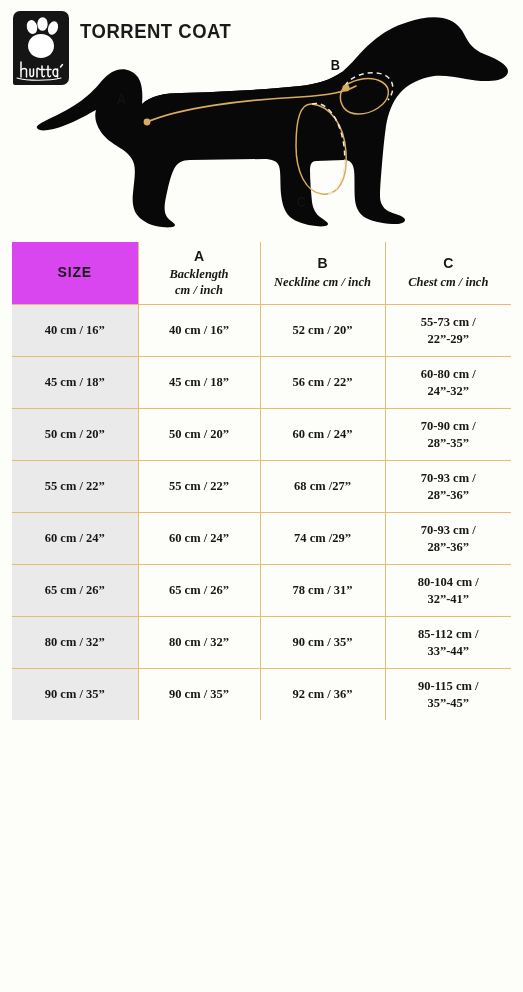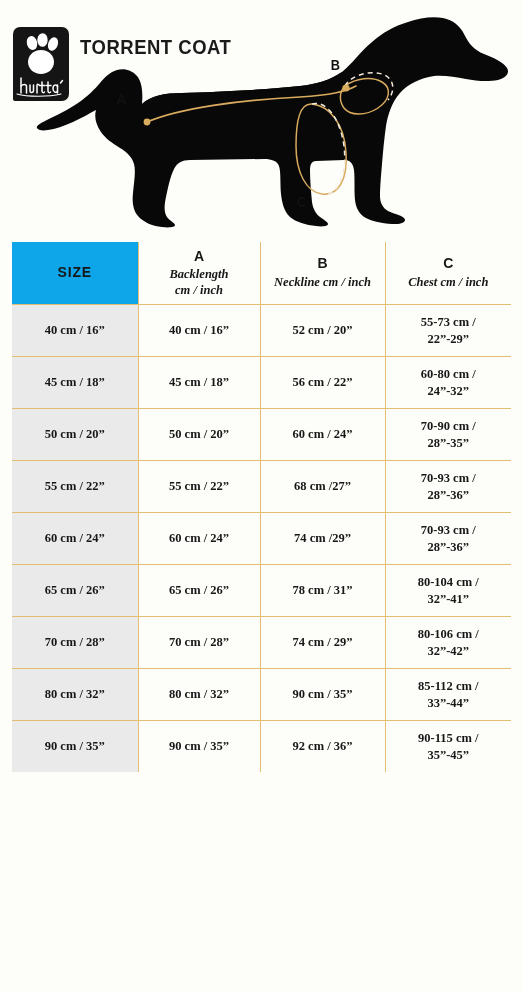--- a/index.html
+++ b/index.html
@@ -12,21 +12,21 @@
     height: 992px;
     background: #fdfdfa;
     font-family: "Liberation Sans", sans-serif;
     overflow: hidden;
     position: relative;
   }
 
   
   .header {
     position: absolute;
-    left: 0; top: 16px;
+    left: 0; top: 0;
     width: 478px;
     height: 92px;
   }
   .logo-badge {
     position: absolute;
     left: 13px; top: 11px;
     width: 56px;
     height: 74px;
     background: #151515;
     border-radius: 7px 7px 7px 2px;
@@ -115,21 +115,21 @@
 
   thead th {
     height: 62px;
     background: #fdfdfa;
     font-weight: bold;
     font-size: 12.5px;
     font-style: italic;
     line-height: 1.25;
   }
   thead th.col-size {
-    background: #0ea5e9;
+    background: #d946ef;
     font-family: "Liberation Sans Narrow", "Liberation Sans", sans-serif;
     font-style: normal;
     font-size: 14px;
     letter-spacing: 0.8px;
     transform: none;
   }
   thead th .hdr-letter {
     display: block;
     font-family: "Liberation Sans Narrow", "Liberation Sans", sans-serif;
     font-style: normal;
@@ -335,26 +335,20 @@
           <td>74 cm /29”</td>
           <td>70-93 cm /<br>28”-36”</td>
         </tr>
         <tr>
           <td class="col-size">65 cm / 26”</td>
           <td>65 cm / 26”</td>
           <td>78 cm / 31”</td>
           <td>80-104 cm /<br>32”-41”</td>
         </tr>
         <tr>
-          <td class="col-size">70 cm / 28”</td>
-          <td>70 cm / 28”</td>
-          <td>74 cm / 29”</td>
-          <td>80-106 cm /<br>32”-42”</td>
-        </tr>
-        <tr>
           <td class="col-size">80 cm / 32”</td>
           <td>80 cm / 32”</td>
           <td>90 cm / 35”</td>
           <td>85-112 cm /<br>33”-44”</td>
         </tr>
         <tr>
           <td class="col-size">90 cm / 35”</td>
           <td>90 cm / 35”</td>
           <td>92 cm / 36”</td>
           <td>90-115 cm /<br>35”-45”</td>

